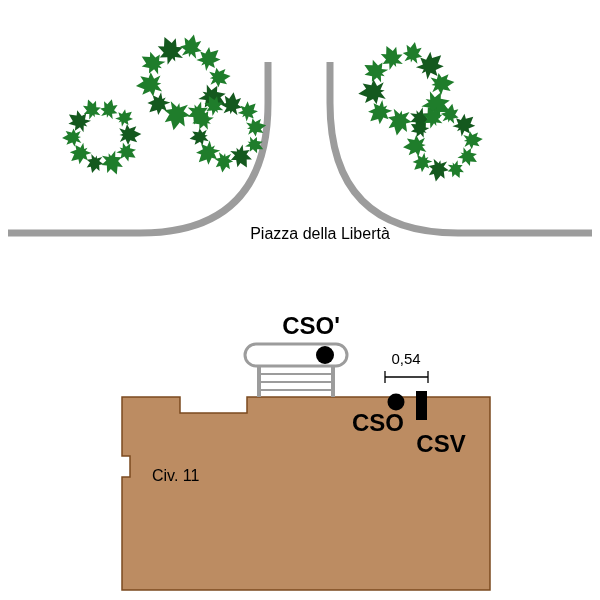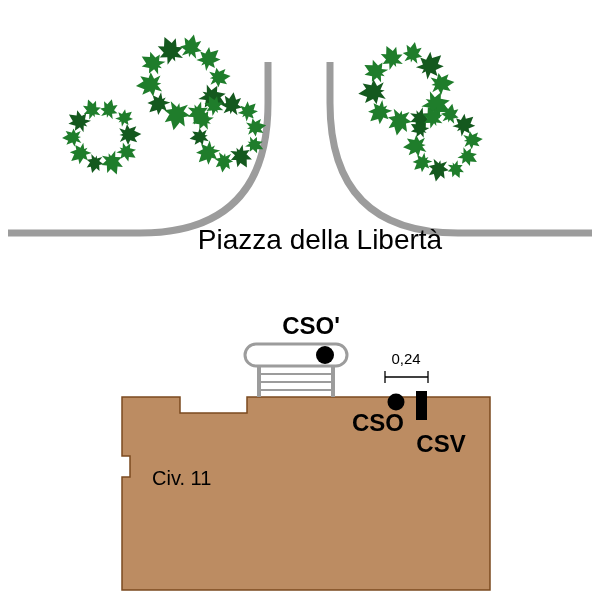--- a/index.html
+++ b/index.html
@@ -11,24 +11,24 @@
     font-family:"Liberation Sans", sans-serif;
   }
   .canvas svg{position:absolute;left:0;top:0;}
   .label{
     position:absolute;
     color:#000;
     white-space:nowrap;
     line-height:1;
   }
   .centered{transform:translateX(-50%);}
-  .piazza{font-size:28px;}
+  .piazza{font-size:16px;}
   .point-label{font-size:24px;font-weight:bold;}
   .dim{font-size:15px;}
-  .civ{font-size:20px;text-align:center;}
+  .civ{font-size:16px;text-align:center;}
 </style>
 </head>
 <body>
 
 <div class="canvas">
 
   <svg width="600" height="600" viewBox="0 0 600 600">
 
     <defs>
       <path id="leaf" d="M0,-16 L3,-10 L7,-12 L5,-6 L9,-4 L4,-2 L6,3 L1,0 L0,3 L-1,0 L-6,3 L-4,-2 L-9,-4 L-5,-6 L-7,-12 L-3,-10 Z"></path>
@@ -76,21 +76,21 @@
       <line x1="385" y1="377" x2="428" y2="377"></line>
       <line x1="385" y1="371" x2="385" y2="383"></line>
       <line x1="428" y1="371" x2="428" y2="383"></line>
     </g>
   </svg>
 
   <div class="label piazza centered" style="left:320px;top:226px;">Piazza della Libertà</div>
 
   <div class="label point-label centered" style="left:303px;top:314px;margin-left:8px;">CSO'</div>
 
-  <div class="label dim centered" style="left:406px;top:351px;">0,24</div>
+  <div class="label dim centered" style="left:406px;top:351px;">0,54</div>
 
   <div class="label point-label centered" style="left:378px;top:411px;text-align:right;">CSO</div>
 
   <div class="label point-label centered" style="left:441px;top:432px;">CSV</div>
 
   <div class="label civ" style="left:152px;top:468px;">Civ. 11</div>
 
 </div>
 
 </body></html>

